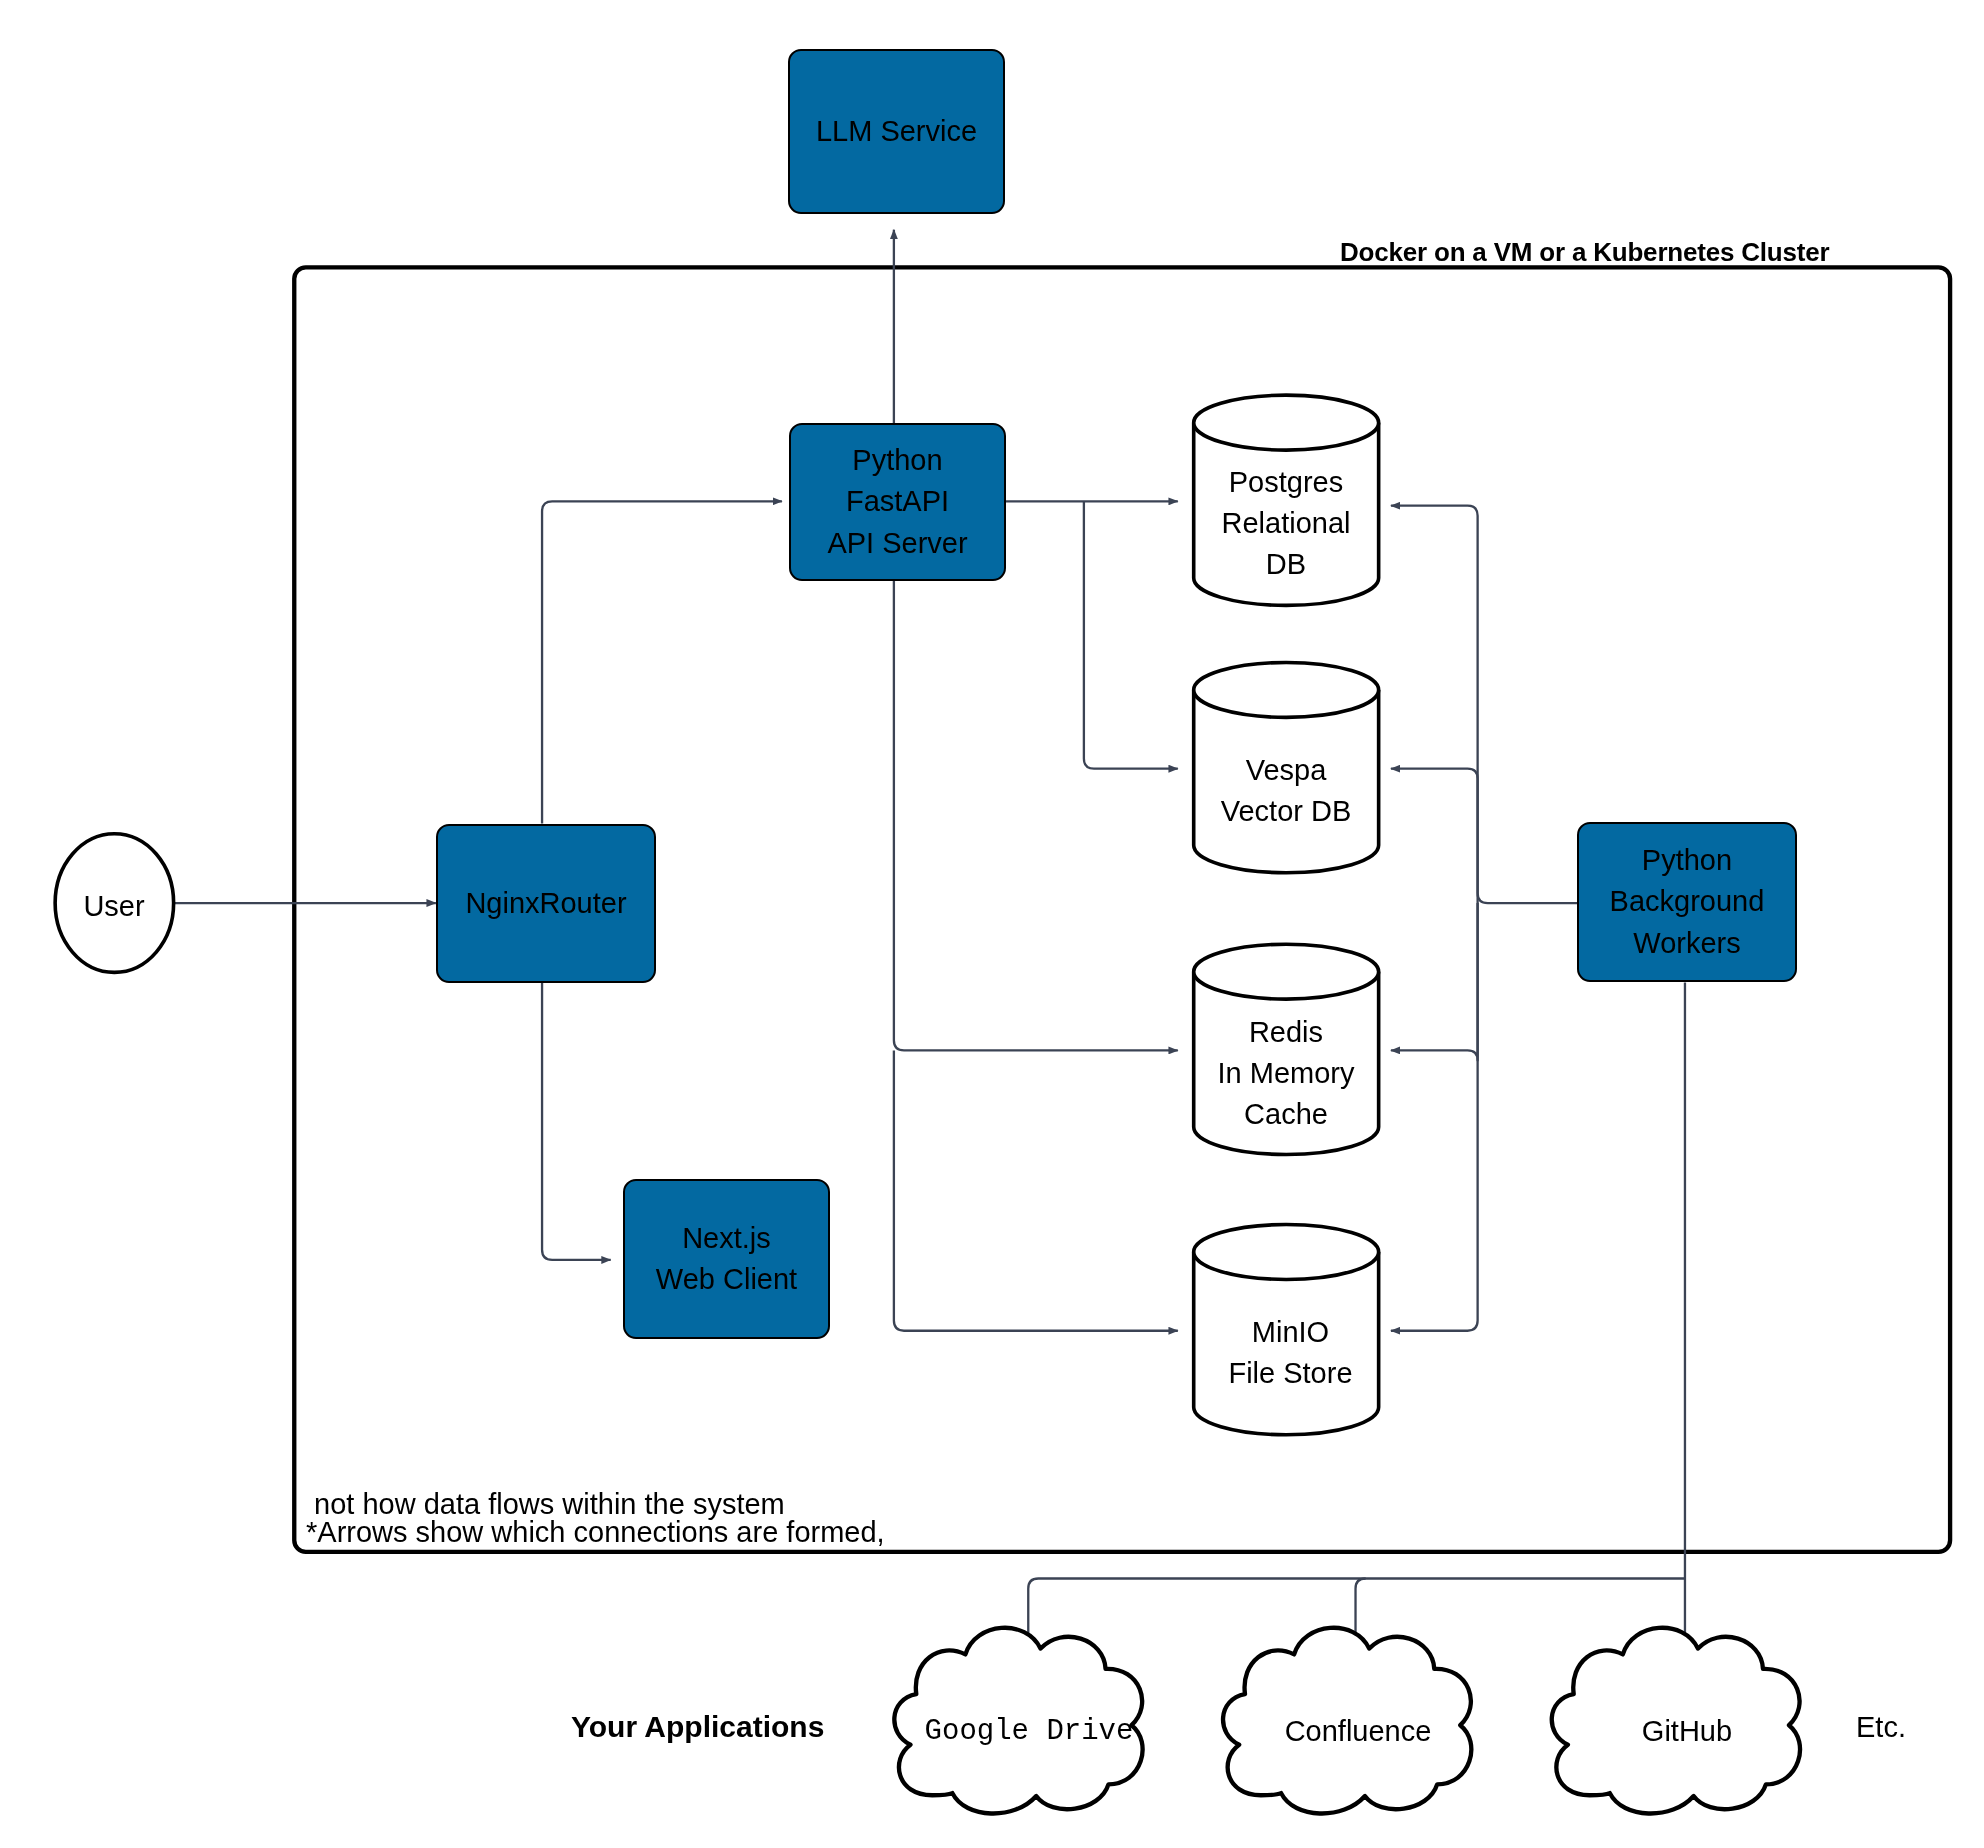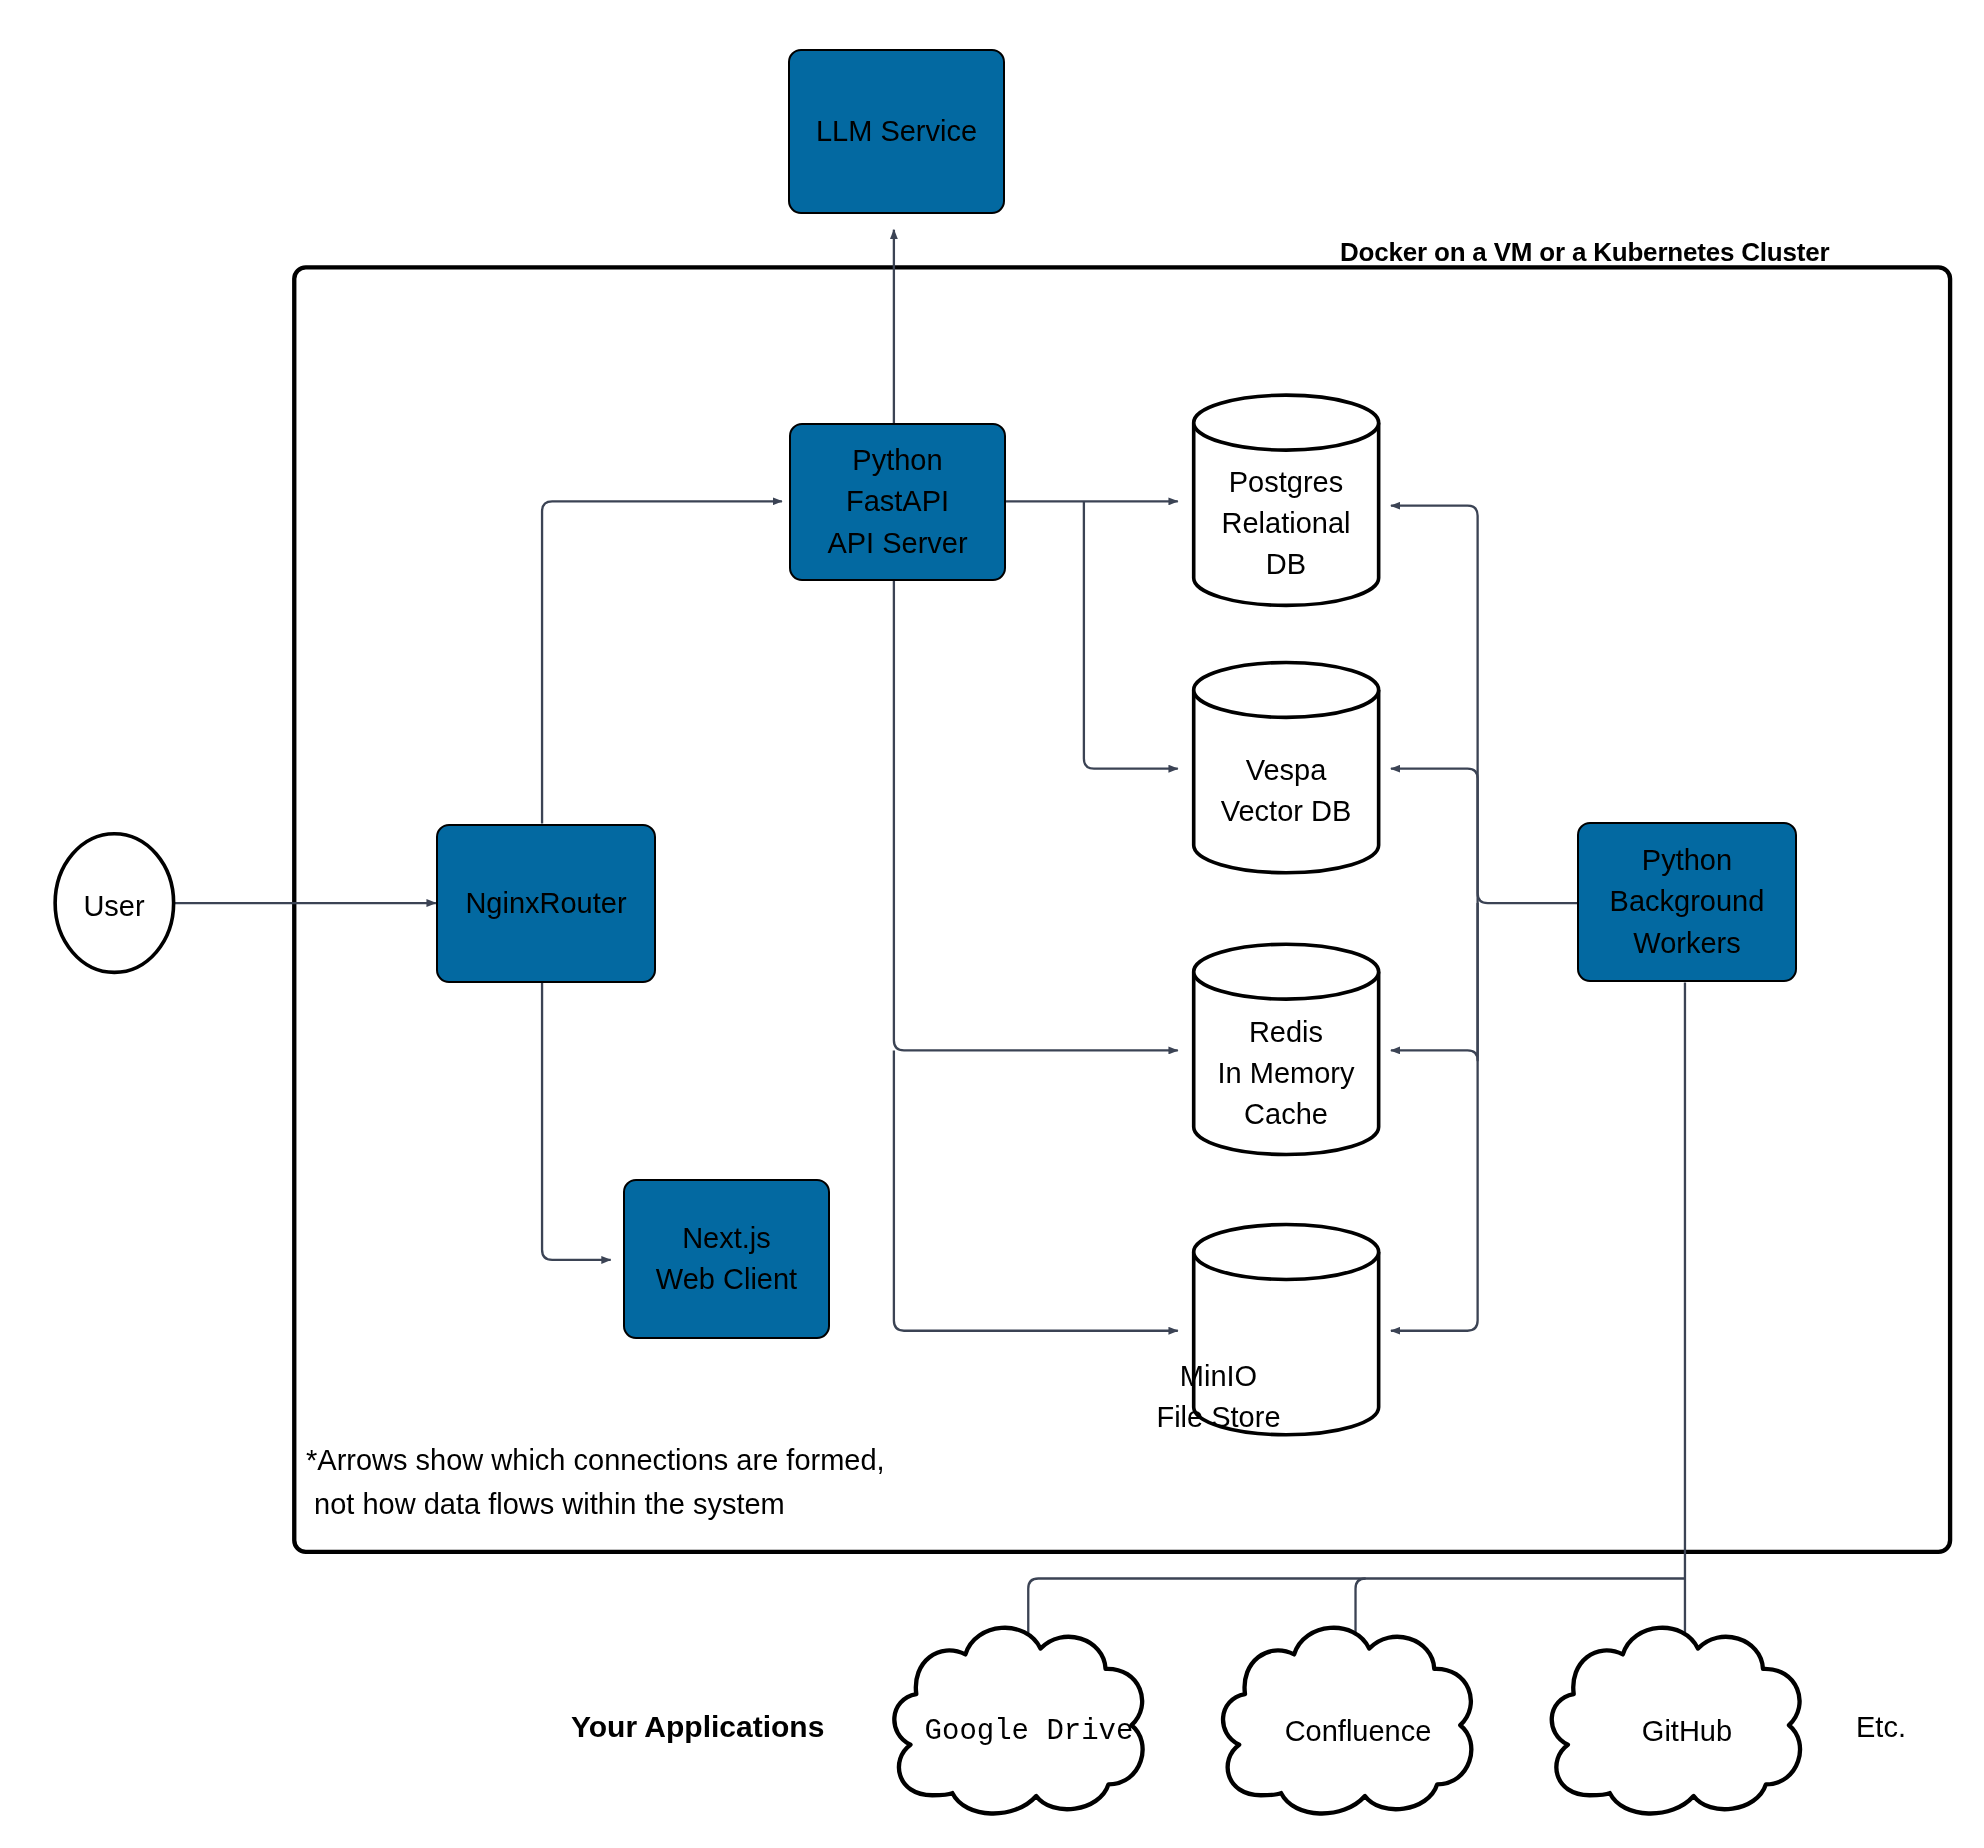--- a/index.html
+++ b/index.html
@@ -179,29 +179,29 @@
     <div>Vespa</div>
     <div>Vector DB</div>
   </div>
 
   <div class="cyl-text" style="left:1176px; top:1012px; width:220px;">
     <div>Redis</div>
     <div>In Memory</div>
     <div>Cache</div>
   </div>
 
-  <div class="cyl-text" style="left:1113px; top:1312px; width:211px;margin-top:44px;">
+  <div class="cyl-text" style="left:1185px; top:1312px; width:211px;">
     <div>MinIO</div>
     <div>File Store</div>
   </div>
 
   <div class="cloud-text" style="left:919px; top:1711px; width:220px;font-family:Liberation Mono, monospace;">Google Drive</div>
   <div class="cloud-text" style="left:1248px; top:1711px; width:220px;">Confluence</div>
   <div class="cloud-text" style="left:1577px; top:1711px; width:220px;">GitHub</div>
 
   <div class="label-free bold-label" style="left:571px; top:1710px; font-size:30px;">Your Applications</div>
   <div class="label-free" style="left:1856px; top:1711px; font-size:29px;">Etc.</div>
 
-  <div class="note" style="left:306px; top:1439px;">*Arrows show which connections are formed,</div>
+  <div class="note" style="left:306px; top:1511px;">*Arrows show which connections are formed,</div>
   <div class="note" style="left:306px; top:1483px;"> not how data flows within the system</div>
 
 </div>
 
 
 </body></html>

